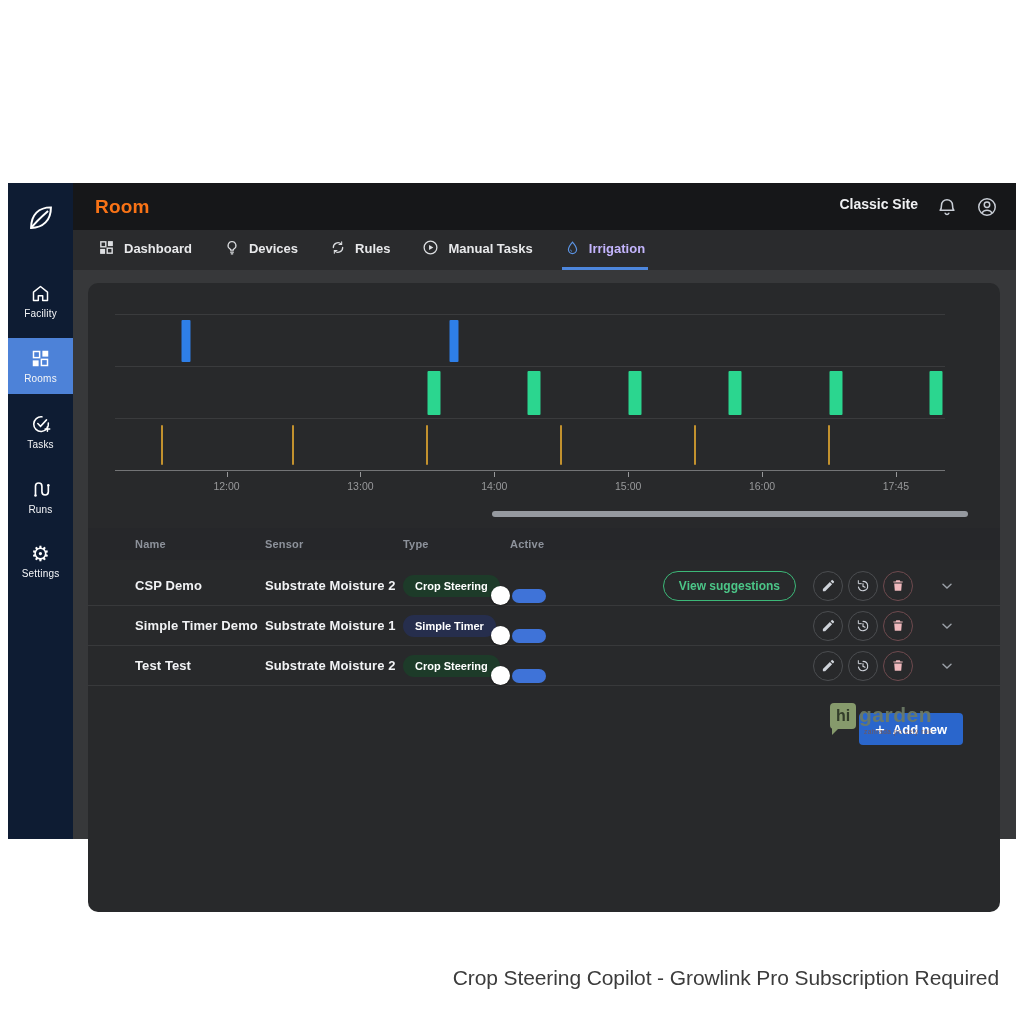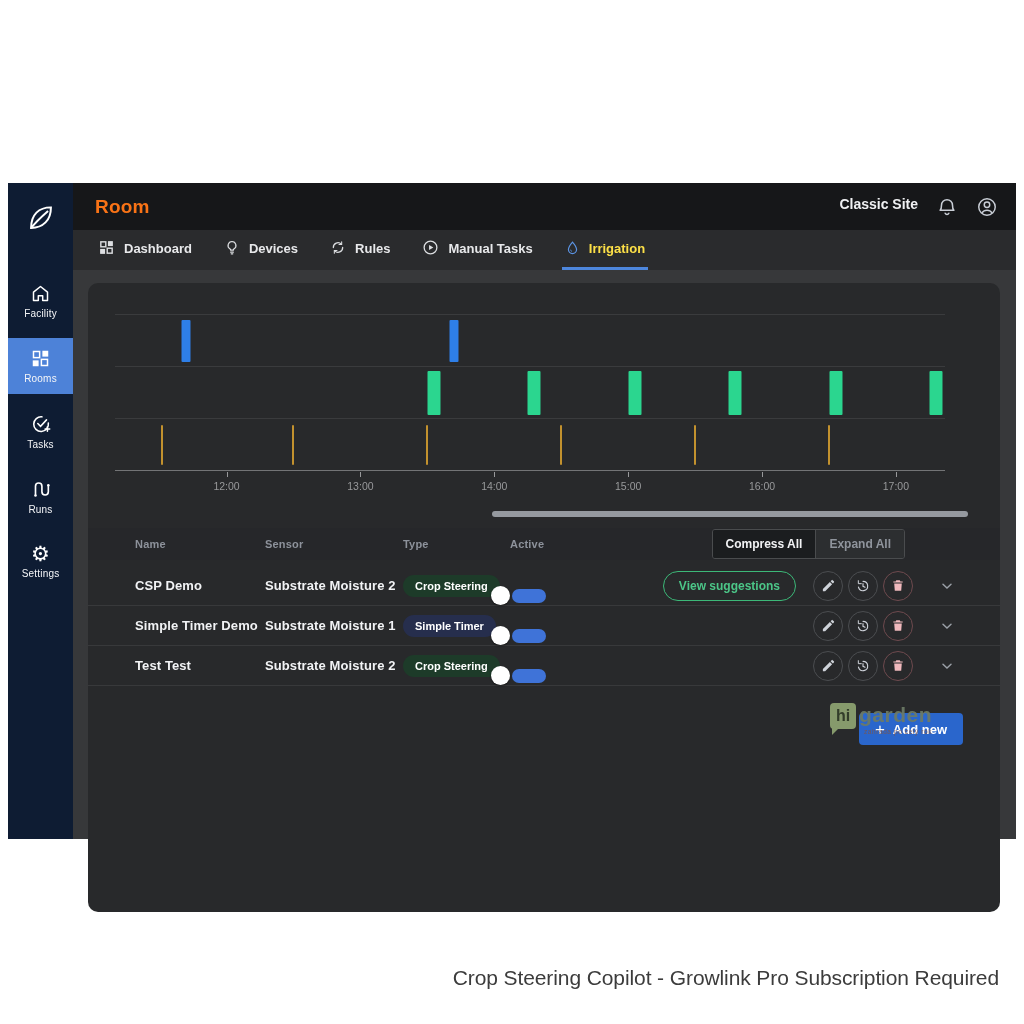--- a/index.html
+++ b/index.html
@@ -22,21 +22,21 @@
   .hdr { height:47px; background:#161719; display:flex; align-items:center; padding:0 18px 0 22px; }
   .hdr-title { color:#f97316; font-size:19px; font-weight:bold; letter-spacing:.2px; }
   .hdr-right { margin-left:auto; display:flex; gap:18px; }
   .site-name { color:#f0f1f3; font-size:14px; font-weight:bold; }
   .hdr-icon { width:22px; height:22px; color:#c9ced6; cursor:pointer; }
 
   .tabbar { height:40px; background:#2a2b2d; display:flex; align-items:stretch; padding-left:22px; gap:26px; }
   .tab { display:flex; align-items:center; gap:9px; color:#e8e9eb; font-size:13px; font-weight:bold; cursor:pointer; padding:0 3px; border-bottom:3px solid transparent; }
   .tab svg { color:#dddfe2; }
   .tab.pre-gap { margin-left:27px; }
-  .tab.active { color:#fde047; border-bottom-color:#4d86dc; }
+  .tab.active { color:#c4b5fd; border-bottom-color:#4d86dc; }
   .tab.active svg { color:#5b94e4; }
 
   .content { flex:1; position:relative; background:#37383a; }
 
   
   .card { position:absolute; left:15px; top:13px; width:912px; height:629px; background:#28292b; border-radius:10px; }
 
   
   .plot { position:absolute; left:27px; top:31px; width:830px; }
   .lane { position:relative; height:52px; border-top:1px solid #3a3b3d; }
@@ -250,35 +250,31 @@
               <div class="ticklabel" style="left: 13.4409%;">12:00</div>
               <div class="tickmark" style="left: 29.5699%;"></div>
               <div class="ticklabel" style="left: 29.5699%;">13:00</div>
               <div class="tickmark" style="left: 45.6989%;"></div>
               <div class="ticklabel" style="left: 45.6989%;">14:00</div>
               <div class="tickmark" style="left: 61.828%;"></div>
               <div class="ticklabel" style="left: 61.828%;">15:00</div>
               <div class="tickmark" style="left: 77.957%;"></div>
               <div class="ticklabel" style="left: 77.957%;">16:00</div>
               <div class="tickmark" style="left: 94.086%;"></div>
-              <div class="ticklabel" style="left: 94.086%;">17:00</div>
+              <div class="ticklabel" style="left: 94.086%;">17:45</div>
             </div>
         </div>
 
         <div class="hscroll"></div>
 
         <div class="thead">
           <span class="th c-name">Name</span>
           <span class="th c-sensor">Sensor</span>
           <span class="th c-type">Type</span>
           <span class="th c-active">Active</span>
-          <div class="seg">
-            <div class="seg-btn sel">Compress All</div>
-            <div class="seg-btn unsel">Expand All</div>
-          </div>
         </div>
 
         <div class="trow" style="top:283px;">
           <span class="td c-name">CSP Demo</span>
           <span class="td c-sensor">Substrate Moisture 2</span>
           <span class="c-type"><span class="badge" style="background: rgb(29, 59, 41);">Crop Steering</span></span>
           <span class="c-active"><span class="toggle"><span class="track"></span><span class="knob"></span></span></span>
           <div class="row-right">
             <button class="suggest-btn">View suggestions</button>
             <span class="cir">

